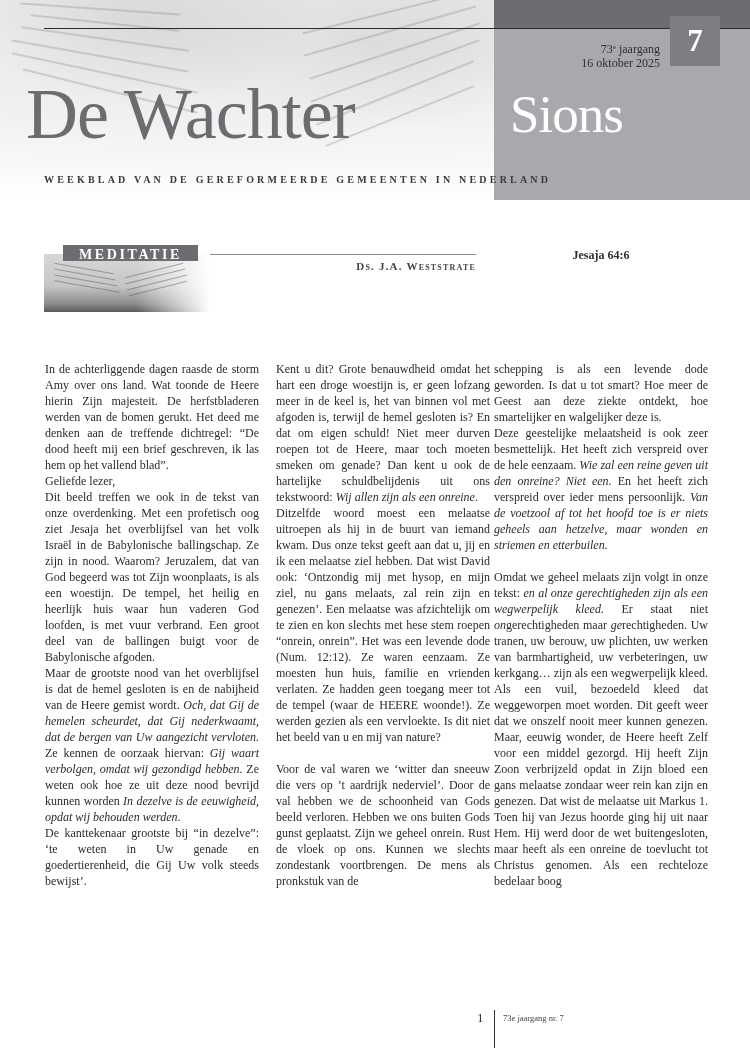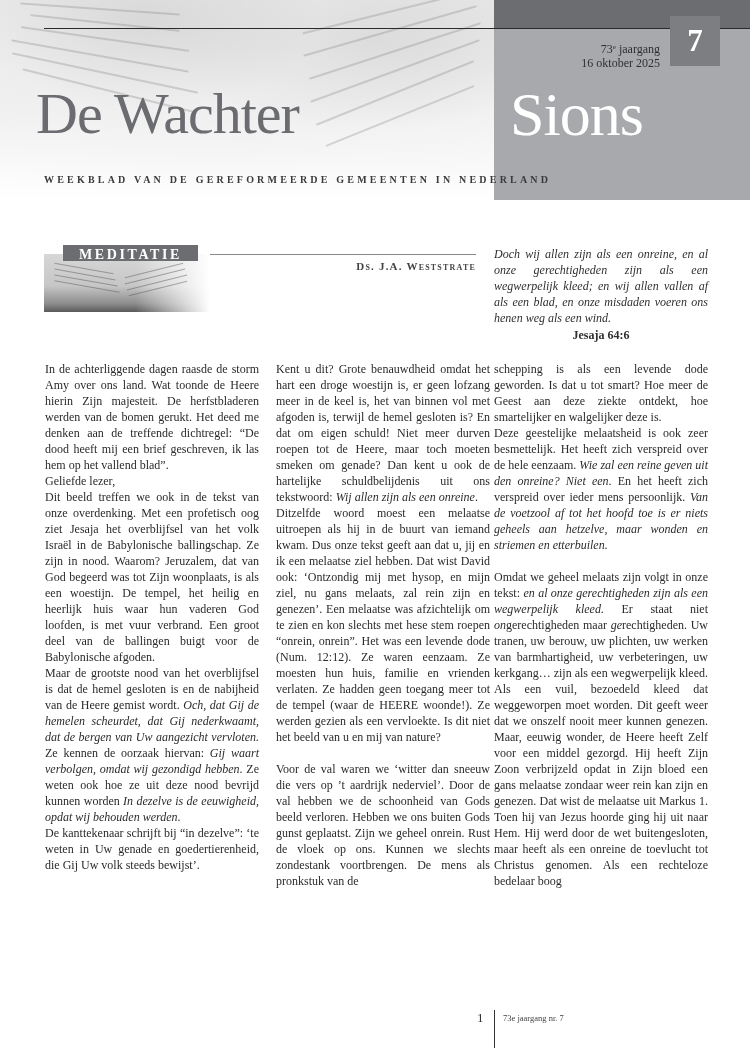--- a/index.html
+++ b/index.html
@@ -27,25 +27,25 @@
   .issue-box {
     position: absolute; left: 670px; top: 16px; width: 50px; height: 50px; background: #7d7e81;
     color: #ffffff; font-size: 31px; font-weight: bold; text-align: center; line-height: 50px; z-index: 4;
   }
   .issue-meta {
     position: absolute; right: 90px; top: 40px; text-align: right; font-size: 12px; line-height: 14px; color: #2f2f2f; z-index: 4;
   }
   .issue-meta sup { font-size: 7px; vertical-align: 4px; }
 
   .title-left {
-    position: absolute; left: 36px; top: 74px; font-size: 58px; line-height: 80px; color: #6b6c6f;
+    position: absolute; left: 26px; top: 74px; font-size: 72px; line-height: 80px; color: #6b6c6f;
     letter-spacing: -1px; z-index: 2; white-space: nowrap;
   }
   .title-right {
-    position: absolute; left: 510px; top: 74px; font-size: 62px; line-height: 80px; color: #ffffff;
+    position: absolute; left: 510px; top: 74px; font-size: 53px; line-height: 80px; color: #ffffff;
     letter-spacing: -1px; z-index: 2; white-space: nowrap; text-align: center;
   }
   .subtitle {
     position: absolute; left: 44px; top: 174px; font-size: 10px; letter-spacing: 3.2px; color: #3a3a3a;
     font-weight: bold; white-space: nowrap; z-index: 2;
   }
 
   
   .section-img {
     position: absolute; left: 44px; top: 254px; width: 166px; height: 58px; overflow: hidden;
@@ -130,30 +130,29 @@
   <div class="page" style="left:10px;top:32px;width:66px;transform:rotate(10deg)"></div>
   <div class="page" style="left:80px;top:16px;width:60px;transform:rotate(-14deg)"></div>
   <div class="page" style="left:80px;top:22px;width:62px;transform:rotate(-14deg)"></div>
   <div class="page" style="left:82px;top:28px;width:62px;transform:rotate(-14deg)"></div>
   <div class="page" style="left:84px;top:34px;width:60px;transform:rotate(-14deg)"></div>
 </div>
 <div class="section-label">MEDITATIE</div>
 <div class="author">Ds. J.A. Weststrate</div>
 
 <div class="quote">
-  <span>Doch wij allen zijn als een onreine, en al onze gerechtigheden zijn als een wegwerpelijk kleed; en wij allen vallen af als een blad, en onze misdaden voeren ons henen weg als een wind.</span>
   <span class="quote-ref">Jesaja 64:6</span>
 </div>
 
 <div class="col col1">
   <p>In de achterliggende dagen raasde de storm Amy over ons land. Wat toonde de Heere hierin Zijn majesteit. De herfstbladeren werden van de bomen gerukt. Het deed me denken aan de treffende dichtregel: “De dood heeft mij een brief geschreven, ik las hem op het vallend blad”.</p>
   <p>Geliefde lezer,</p>
   <p>Dit beeld treffen we ook in de tekst van onze overdenking. Met een profetisch oog ziet Jesaja het overblijfsel van het volk Israël in de Babylonische ballingschap. Ze zijn in nood. Waarom? Jeruzalem, dat van God begeerd was tot Zijn woonplaats, is als een woestijn. De tempel, het heilig en heerlijk huis waar hun vaderen God loofden, is met vuur verbrand. Een groot deel van de ballingen buigt voor de Babylonische afgoden.</p>
   <p><span>Maar de grootste nood van het overblijfsel is dat de hemel gesloten is en de nabijheid van de Heere gemist wordt. </span><em>Och, dat Gij de hemelen scheurdet, dat Gij nederkwaamt, dat de bergen van Uw aangezicht vervloten.</em><span> Ze kennen de oorzaak hiervan: </span><em>Gij waart verbolgen, omdat wij gezondigd hebben</em><span>. Ze weten ook hoe ze uit deze nood bevrijd kunnen worden </span><em>In dezelve is de eeuwigheid, opdat wij behouden werden</em><span>.</span></p>
-  <p>De kanttekenaar schrijft bij “in dezelve”: ‘te weten in Uw genade en goedertierenheid, die Gij Uw volk steeds bewijst’.</p>
+  <p>De kanttekenaar grootste bij “in dezelve”: ‘te weten in Uw genade en goedertierenheid, die Gij Uw volk steeds bewijst’.</p>
 </div>
 
 <div class="col col2">
   <p><span>Kent u dit? Grote benauwdheid omdat het hart een droge woestijn is, er geen lofzang meer in de keel is, het van binnen vol met afgoden is, terwijl de hemel gesloten is? En dat om eigen schuld! Niet meer durven roepen tot de Heere, maar toch moeten smeken om genade? Dan kent u ook de hartelijke schuldbelijdenis uit ons tekstwoord: </span><em>Wij allen zijn als een onreine</em><span>.</span></p>
   <p>Ditzelfde woord moest een melaatse uitroepen als hij in de buurt van iemand kwam. Dus onze tekst geeft aan dat u, jij en ik een melaatse ziel hebben. Dat wist David ook: ‘Ontzondig mij met hysop, en mijn ziel, nu gans melaats, zal rein zijn en genezen’. Een melaatse was afzichtelijk om te zien en kon slechts met hese stem roepen “onrein, onrein”. Het was een levende dode (Num. 12:12). Ze waren eenzaam. Ze moesten hun huis, familie en vrienden verlaten. Ze hadden geen toegang meer tot de tempel (waar de HEERE woonde!). Ze werden gezien als een vervloekte. Is dit niet het beeld van u en mij van nature?</p>
   <p class="gap">Voor de val waren we ‘witter dan sneeuw die vers op ’t aardrijk nederviel’. Door de val hebben we de schoonheid van Gods beeld verloren. Hebben we ons buiten Gods gunst geplaatst. Zijn we geheel onrein. Rust de vloek op ons. Kunnen we slechts zondestank voortbrengen. De mens als pronkstuk van de</p>
 </div>
 
 <div class="col col3">
   <p>schepping is als een levende dode geworden. Is dat u tot smart? Hoe meer de Geest aan deze ziekte ontdekt, hoe smartelijker en walgelijker deze is.</p>

